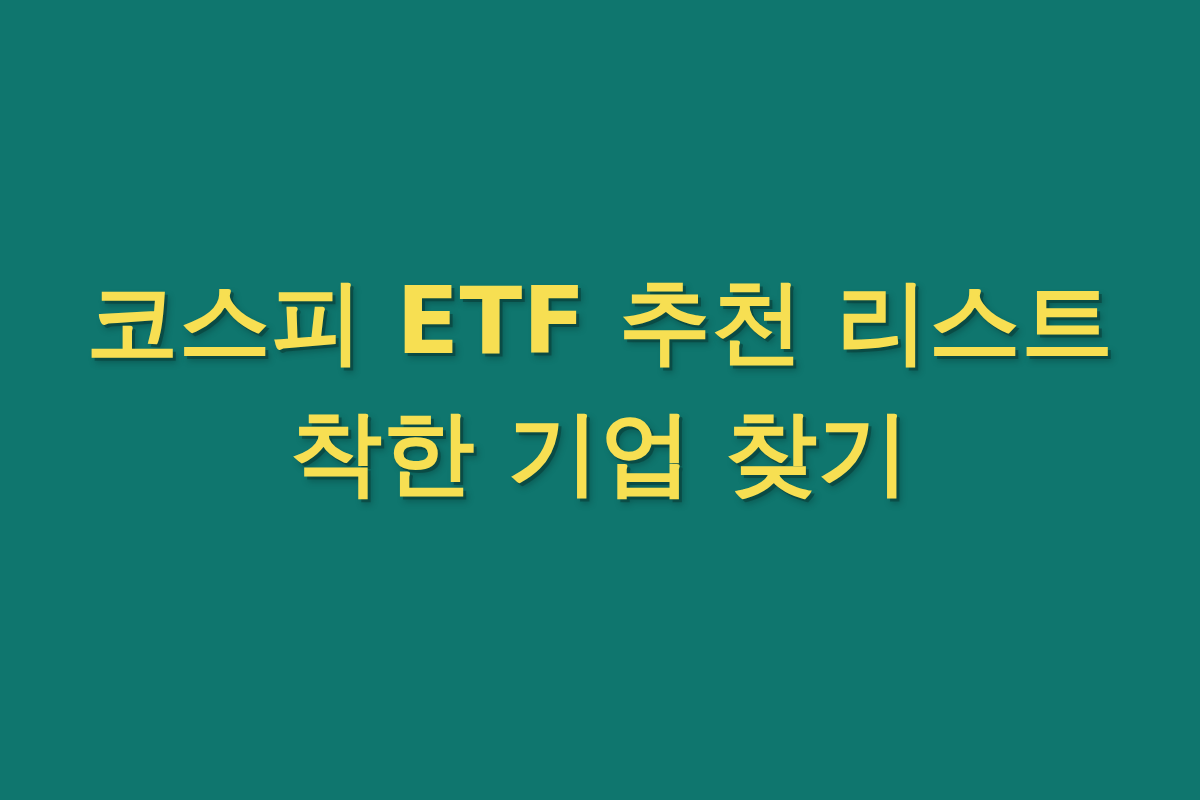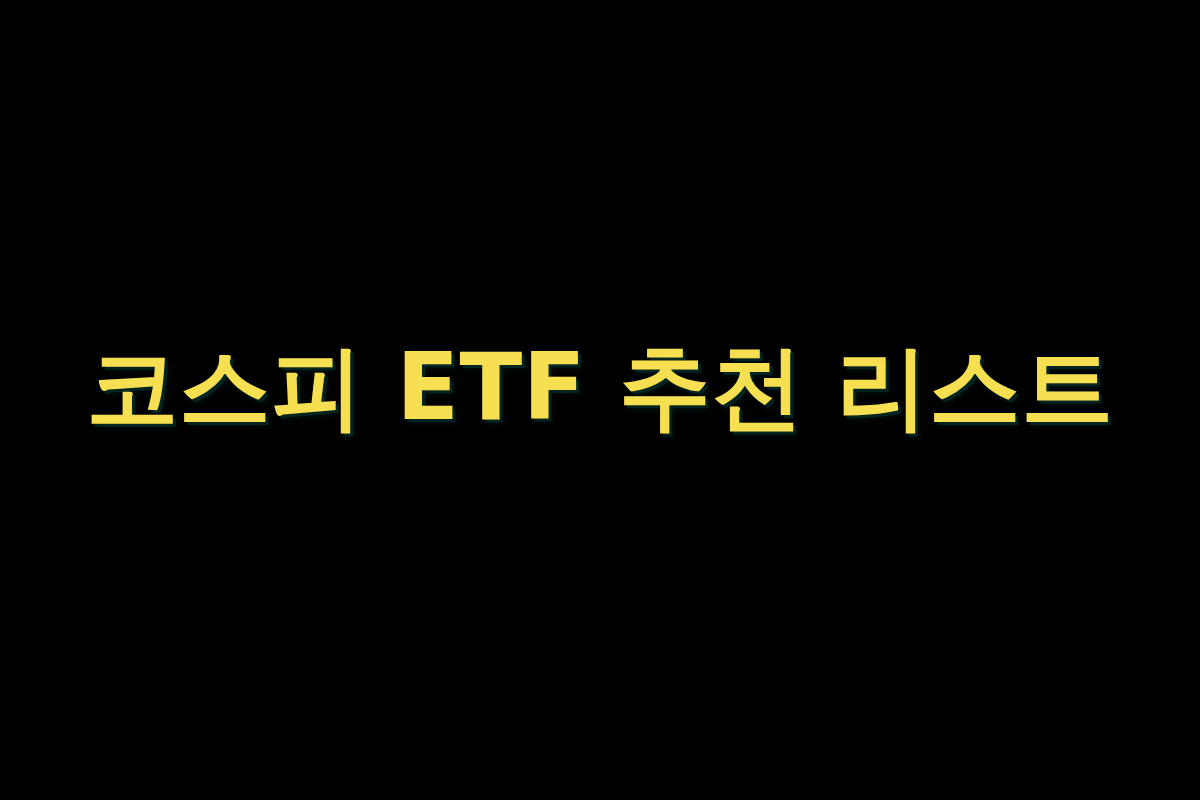--- a/index.html
+++ b/index.html
@@ -61,23 +61,24 @@
   }
 
   
   .headline-line.line-1 { font-size: 92px; }
   .headline-line.line-2 { font-size: 92px; }
   .headline-line.line-3 { font-size: 92px; }
 </style>
 </head>
 <body>
 
-<div class="thumbnail-card" style="background: #000000;">
+<div class="thumbnail-card" style="background: #0f766e;">
 
   <div class="headline-block">
 
     <span class="headline-line line-1" style="color: rgb(247, 223, 82);">코스피 ETF 추천 리스트</span>
 
 
+    <span class="headline-line line-3" style="color: rgb(247, 223, 82);">착한 기업 찾기</span>
 
   </div>
 
 </div>
 
 </body></html>

